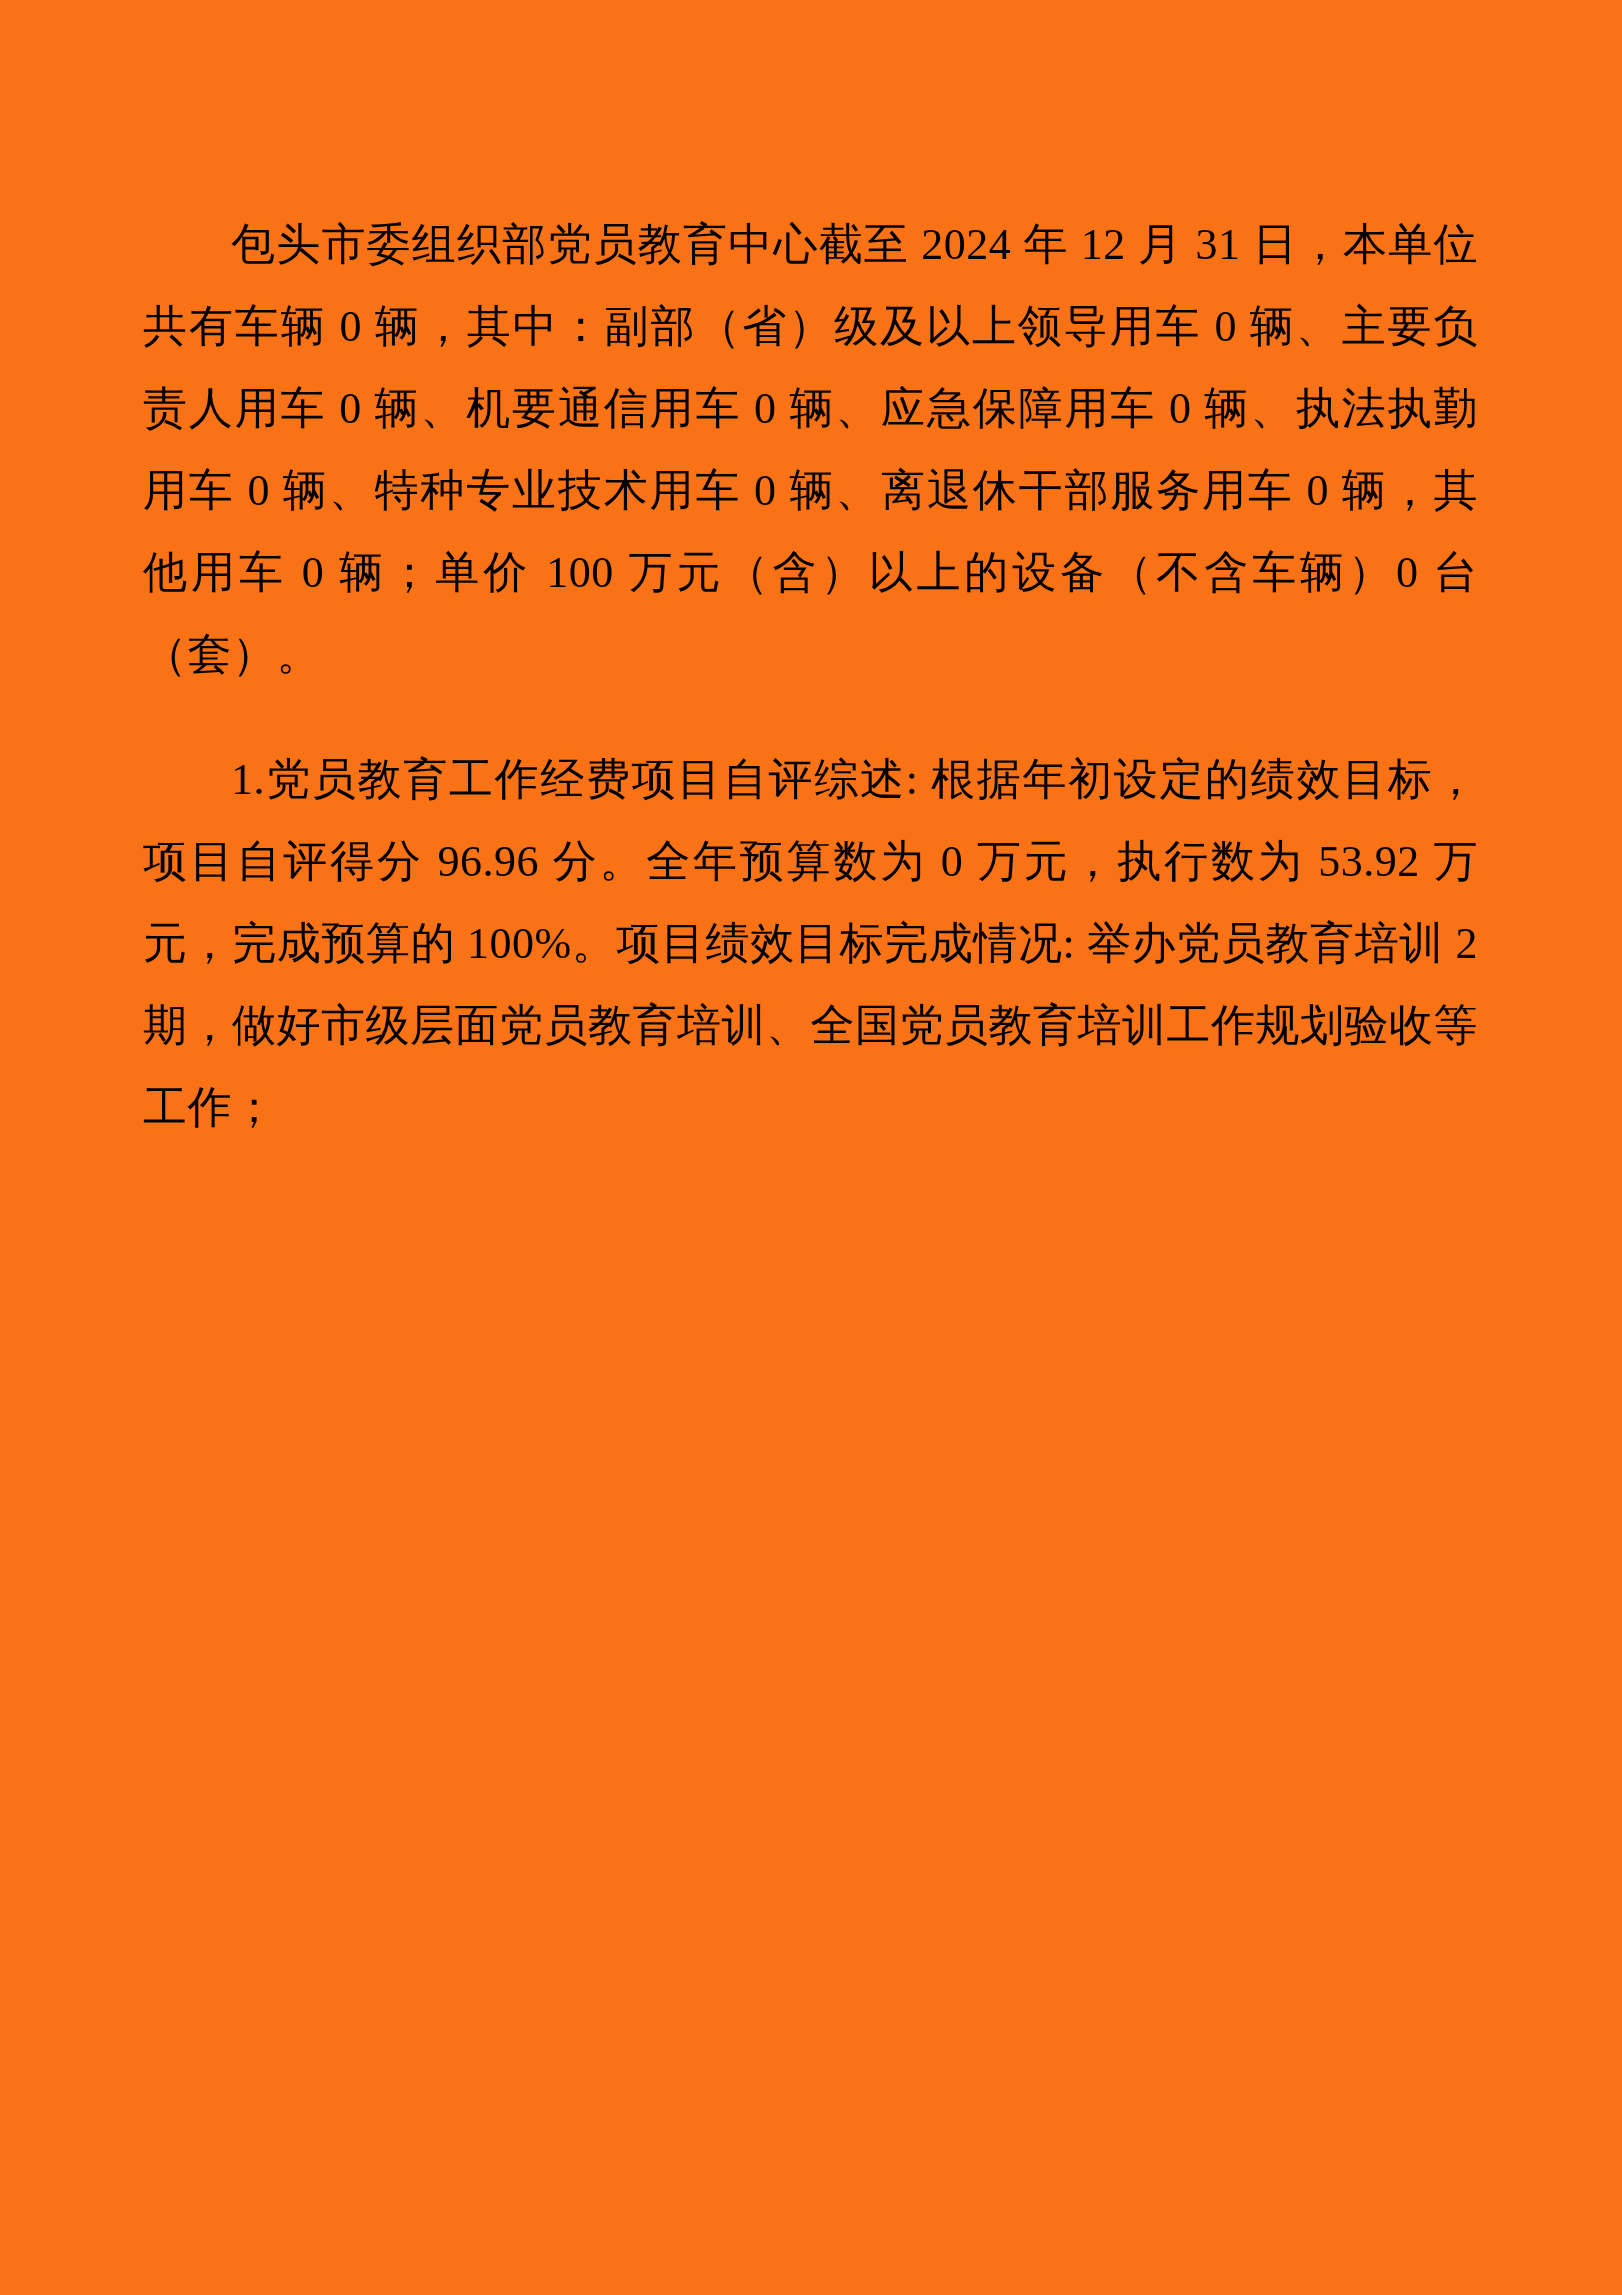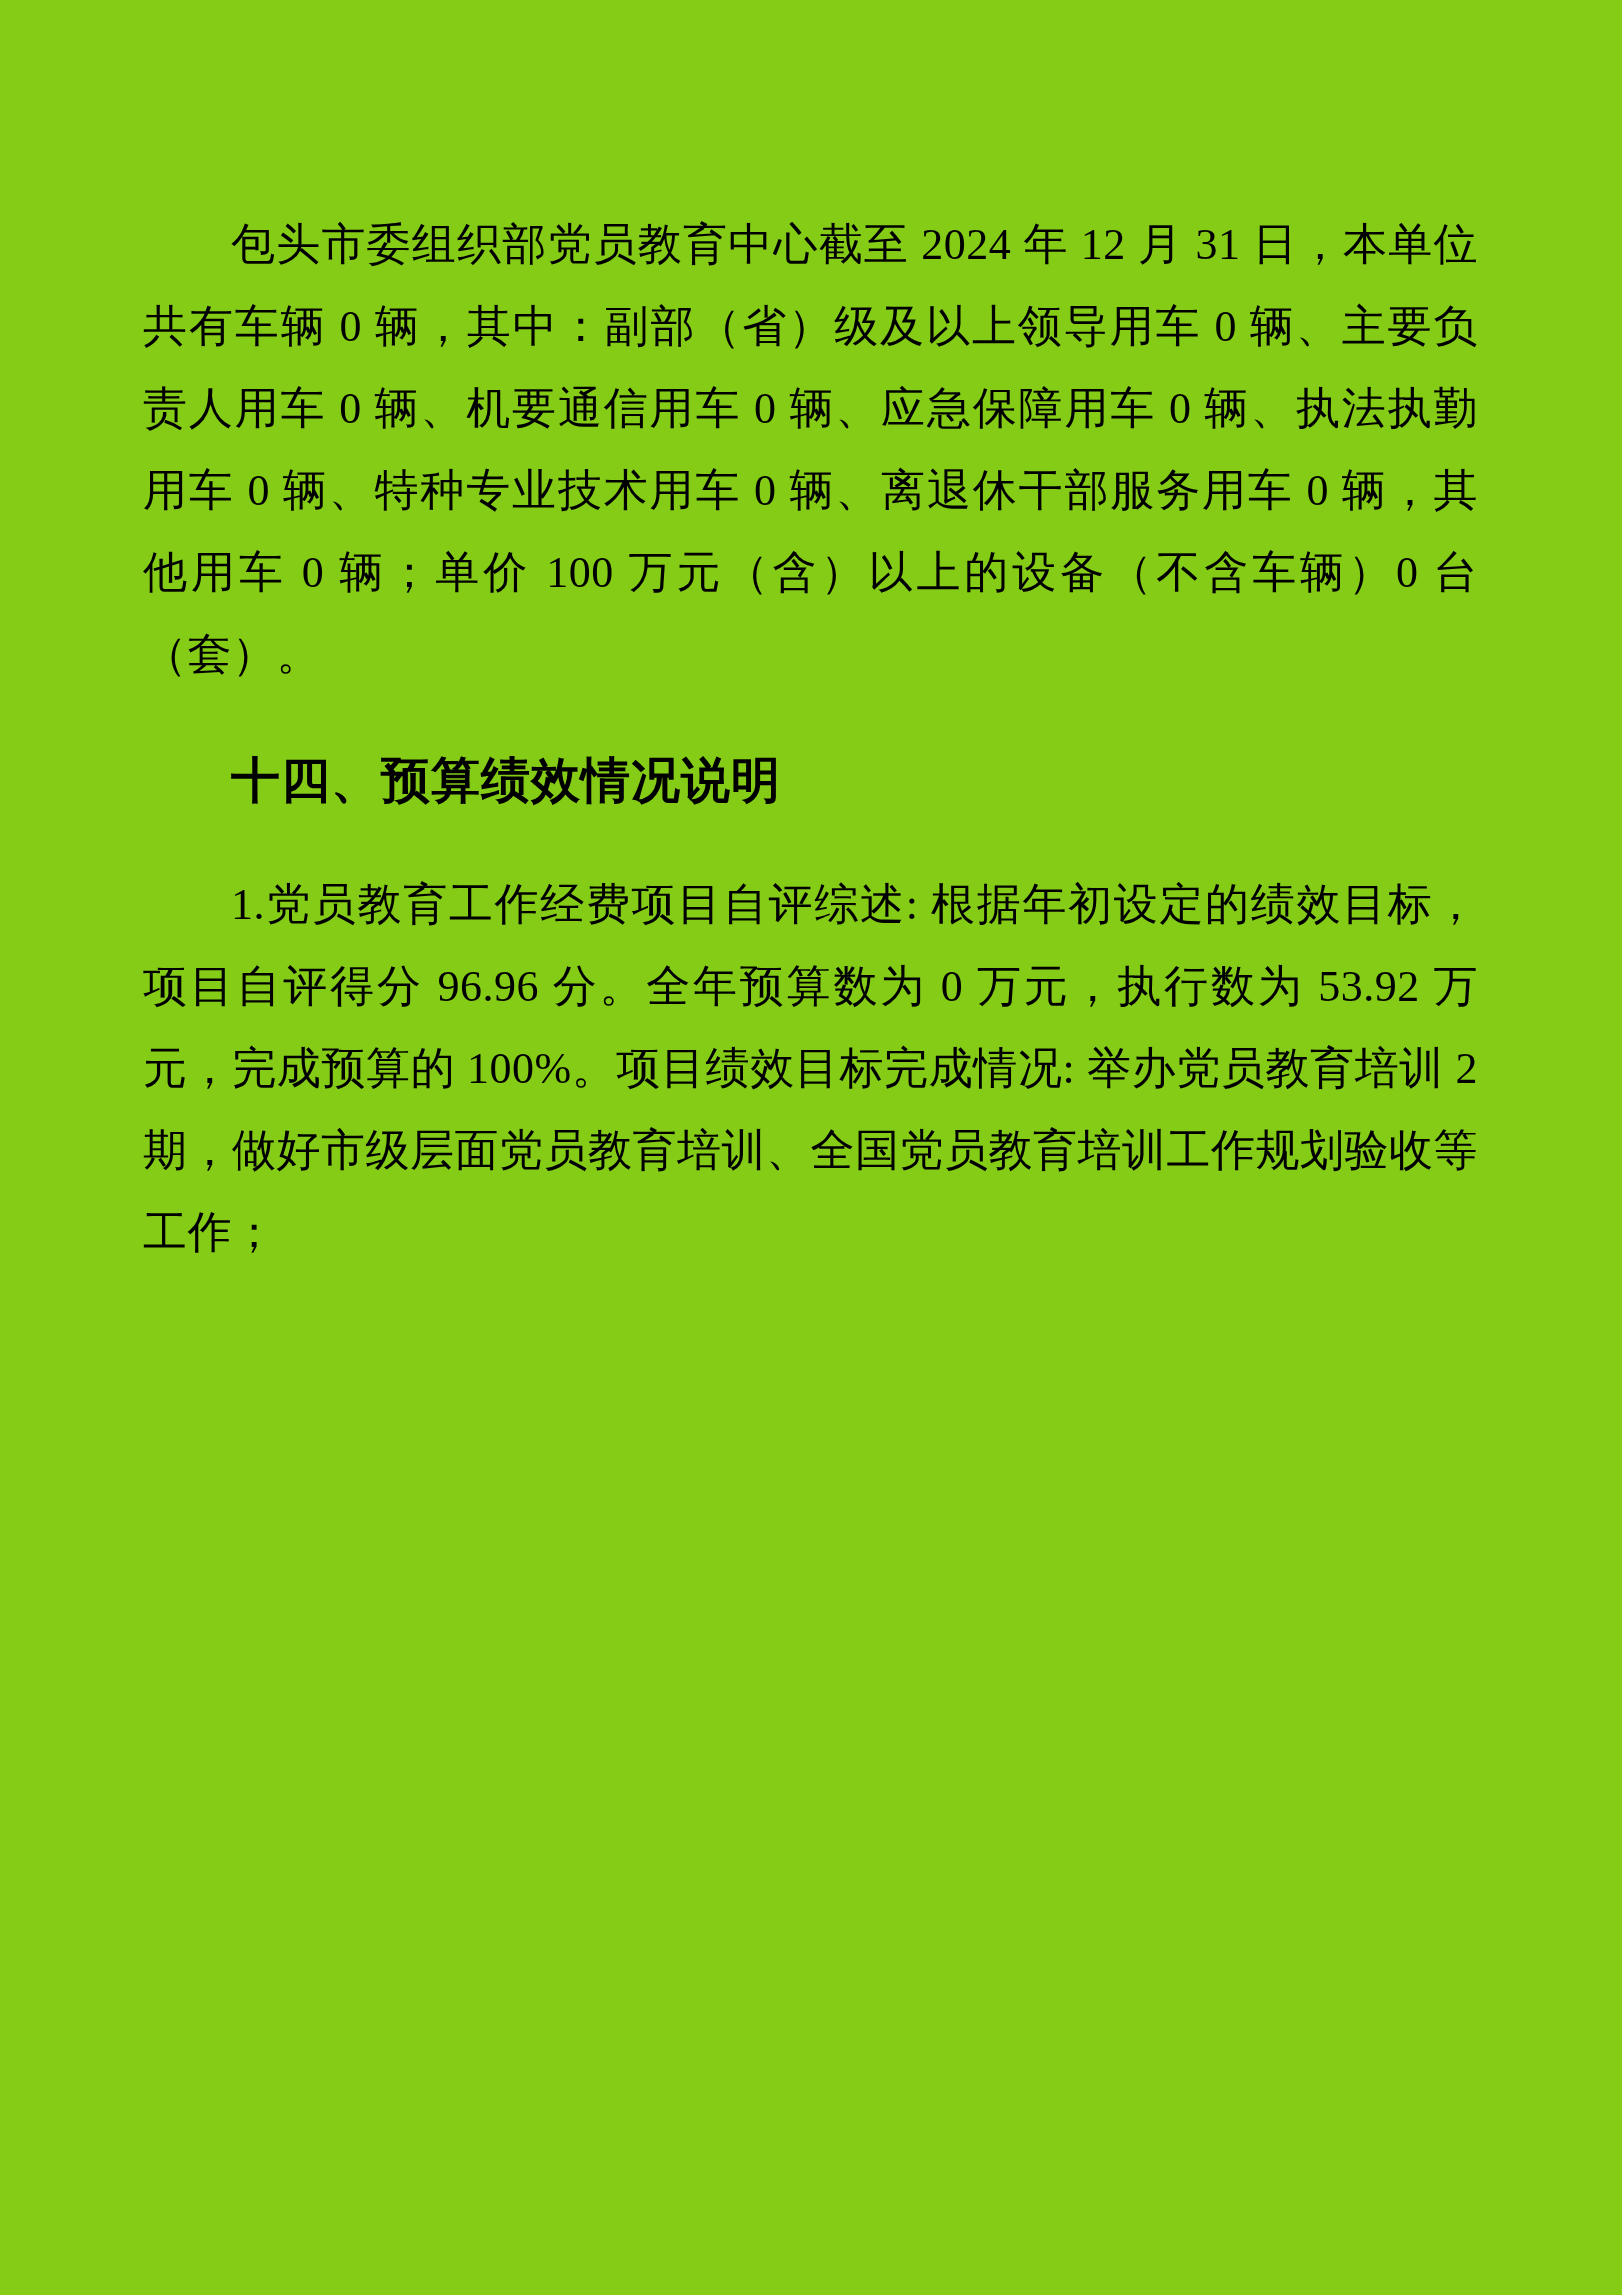--- a/index.html
+++ b/index.html
@@ -4,21 +4,21 @@
 <style>
   html, body {
     margin: 0;
     padding: 0;
     background: #ffffff;
   }
   .page {
     position: relative;
     width: 1623px;
     height: 2295px;
-    background: #84cc16;
+    background: #f97316;
     color: #000000;
     box-sizing: border-box;
     padding: 204px 145px 0 143px;
     overflow: hidden;
     font-family: "Liberation Serif", "DejaVu Serif", serif;
   }
   .body-para {
     margin: 0;
     font-size: 44px;
     line-height: 82px;
@@ -54,21 +54,20 @@
     margin-top: 43px;
   }
 </style>
 </head>
 <body>
 
 <div class="page">
 
   <p class="body-para">包头市委组织部党员教育中心截至 2024 年 12 月 31 日，本单位共有车辆 0 辆，其中：副部（省）级及以上领导用车 0 辆、主要负责人用车 0 辆、机要通信用车 0 辆、应急保障用车 0 辆、执法执勤用车 0 辆、特种专业技术用车 0 辆、离退休干部服务用车 0 辆，其他用车 0 辆；单价 100 万元（含）以上的设备（不含车辆）0 台（套）。</p>
 
-  <h2 class="section-heading">十四、预算绩效情况说明</h2>
 
 
 
 
 
   <p class="body-para para-project">1.党员教育工作经费项目自评综述: 根据年初设定的绩效目标，项目自评得分 96.96 分。全年预算数为 0 万元，执行数为 53.92 万元，完成预算的 100%。项目绩效目标完成情况: 举办党员教育培训 2 期，做好市级层面党员教育培训、全国党员教育培训工作规划验收等工作；</p>
 
 </div>
 
 

